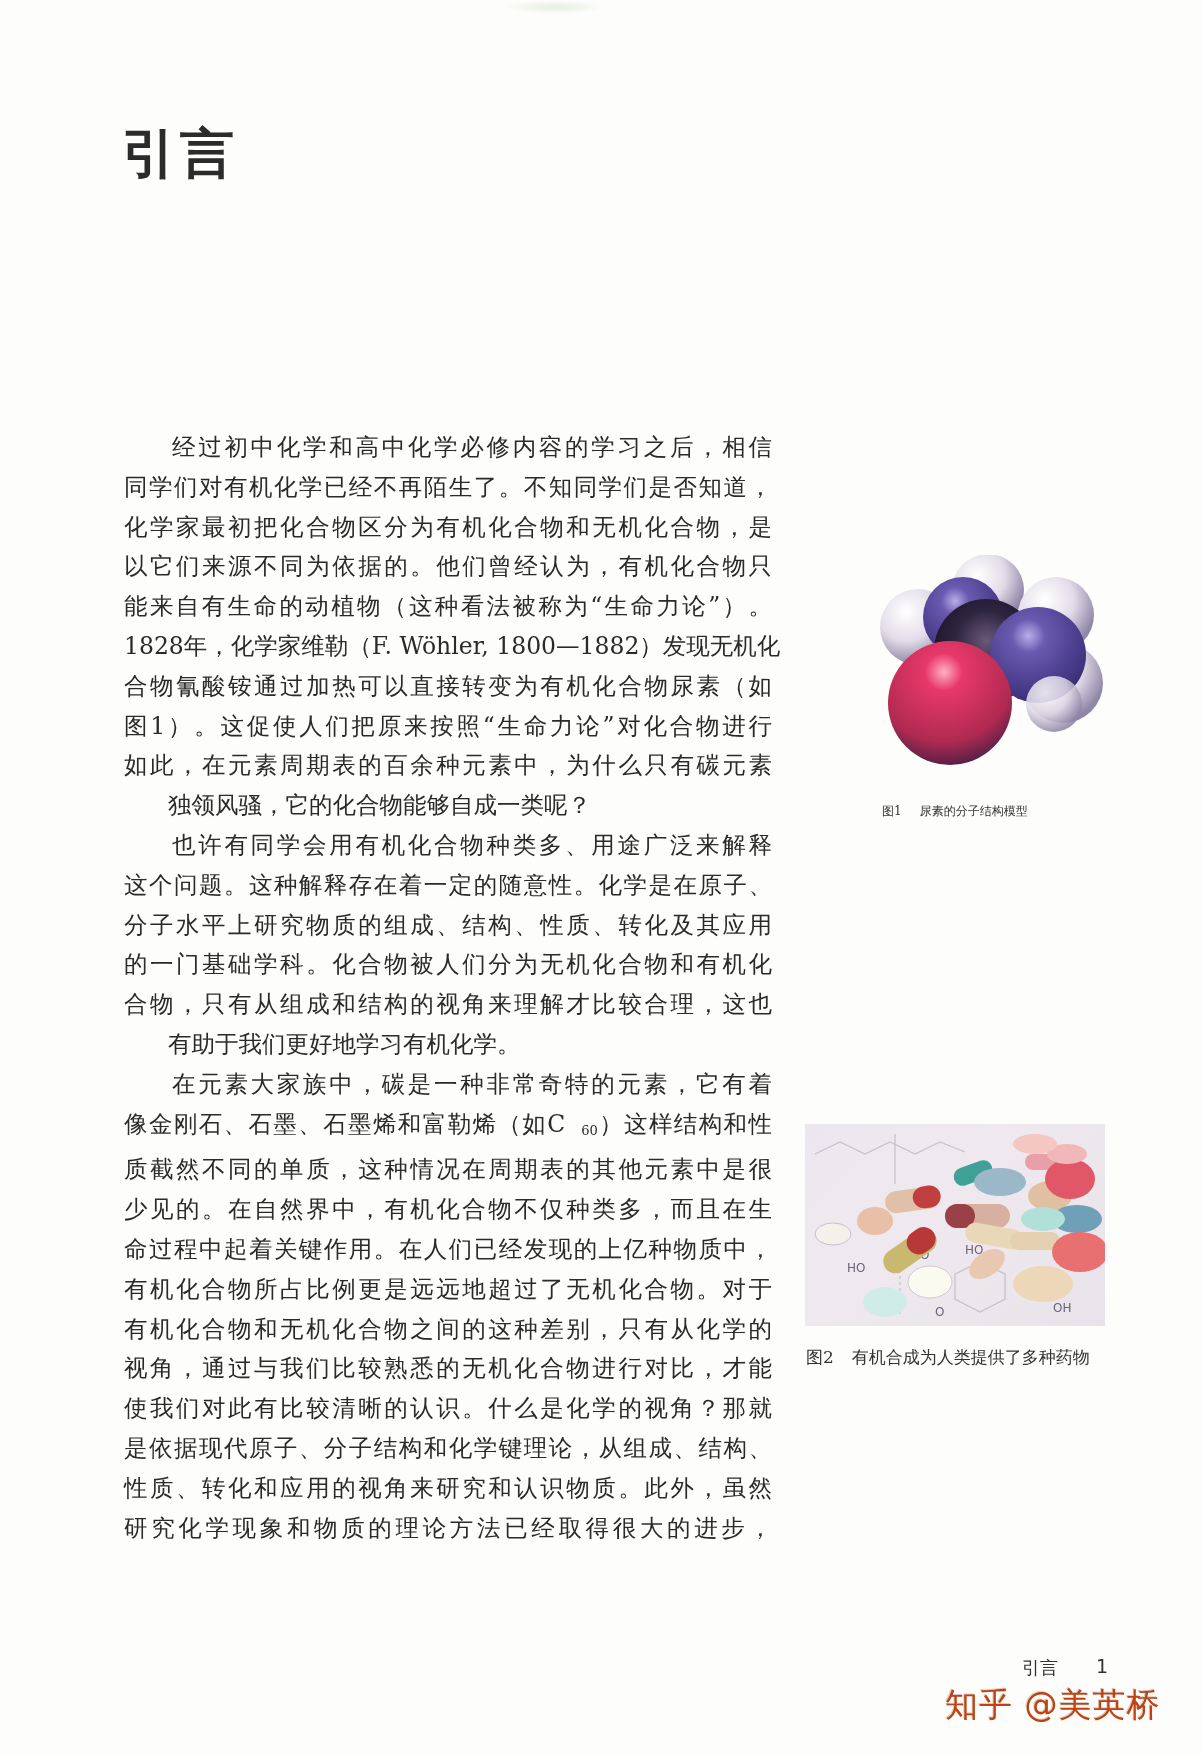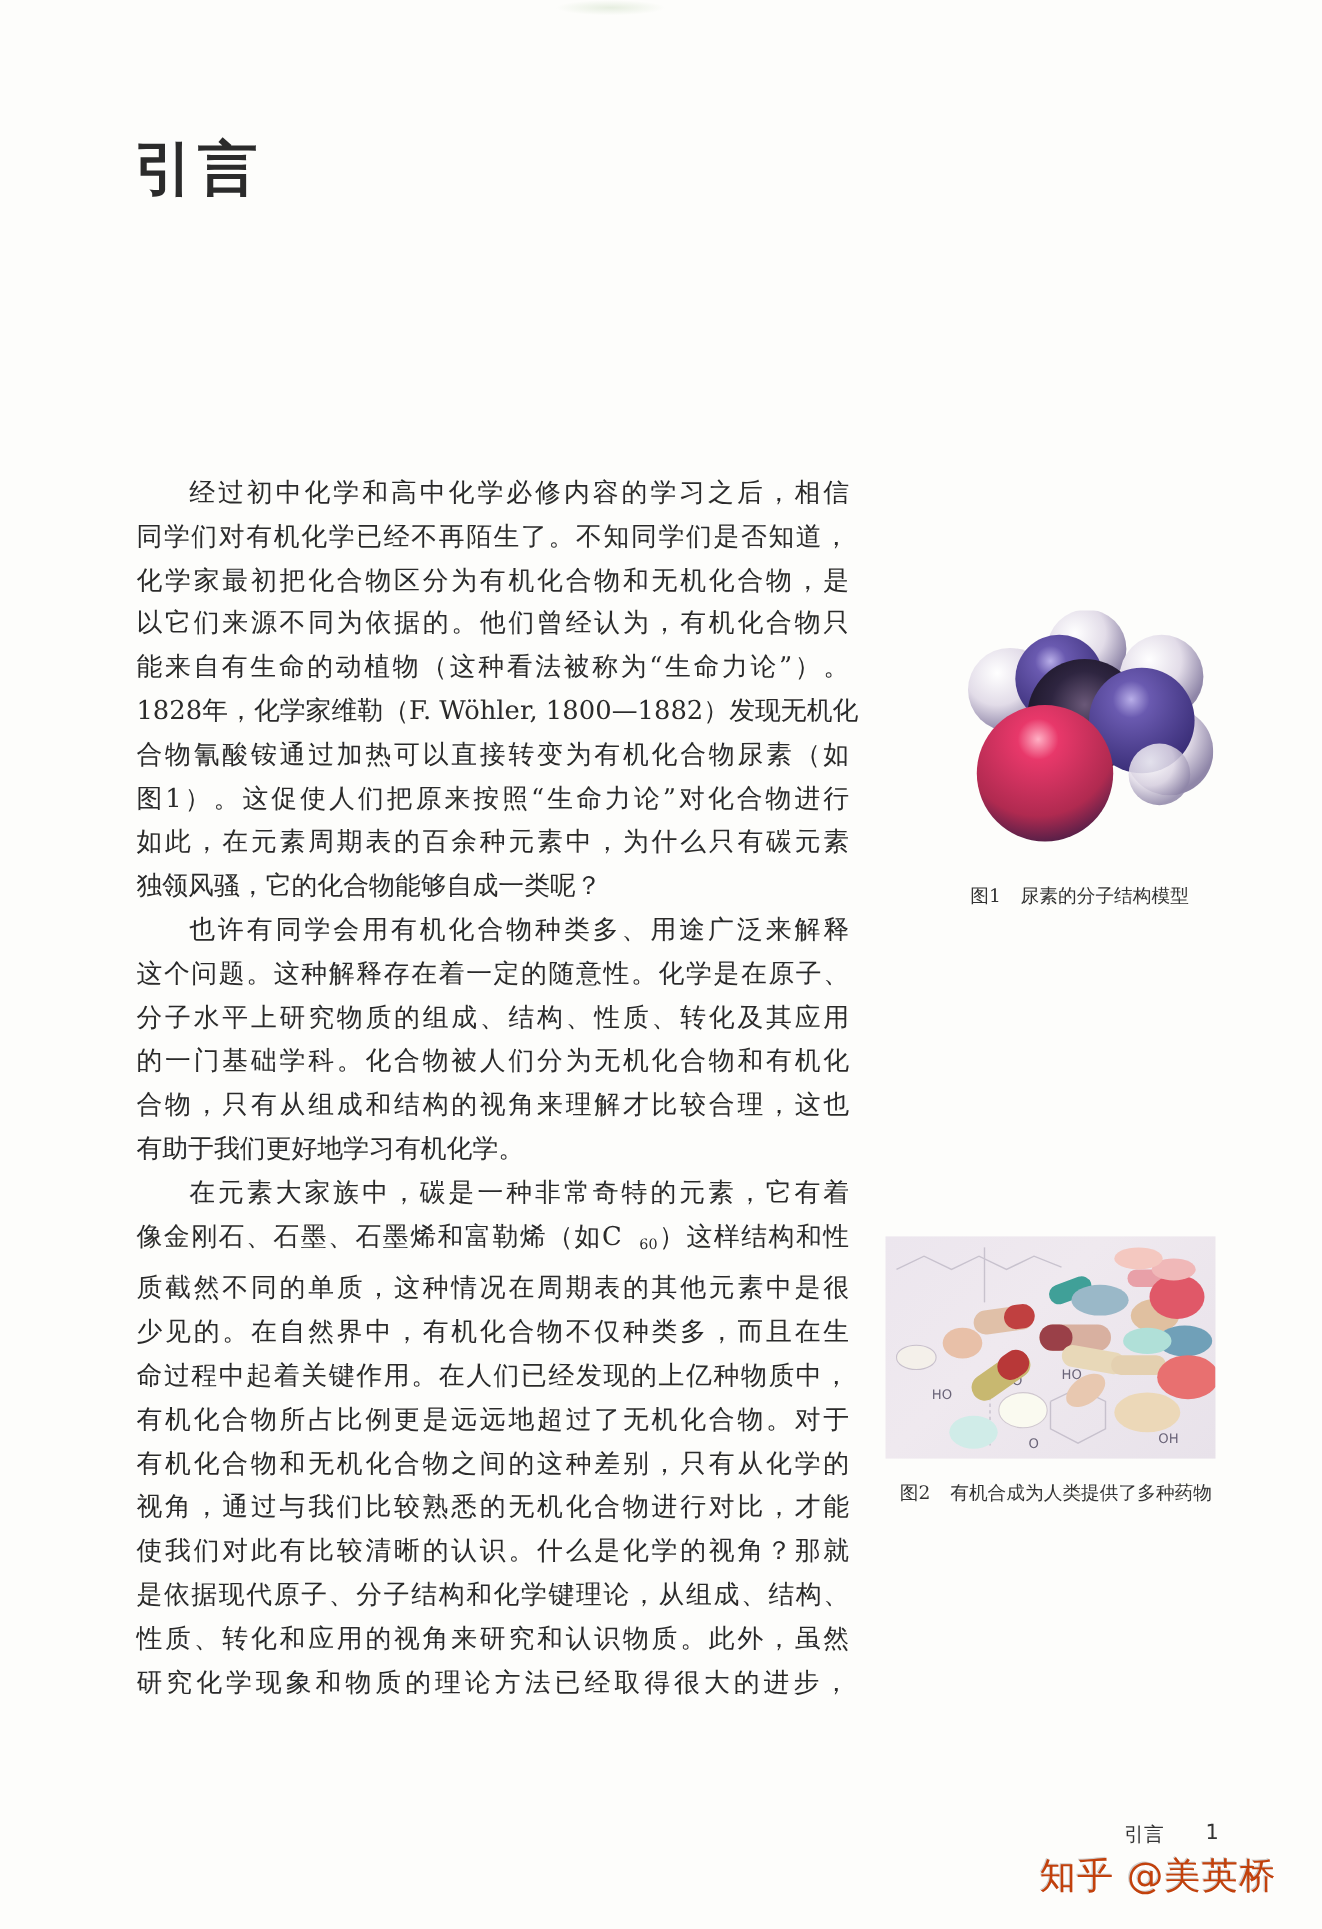--- a/index.html
+++ b/index.html
@@ -23,44 +23,43 @@
   }
   .body-text {
     position: absolute; left: 124px; top: 428px; width: 648px;
     font-size: 23.5px; line-height: 39.8px;
     font-family: "DejaVu Serif", serif;
     color: #2a2a2a;
     text-align: justify;
     text-justify: inter-character;
   }
   .body-text .line { display: block; white-space: nowrap; text-align-last: justify; }
-  .body-text .line.last { text-align-last: left; }
+  .body-text .line.last { text-align-last: left; margin-left: 44px; }
   .indent { padding-left: 48px; }
   sub { font-size: 13px; vertical-align: -3px; margin-left: 16px; }
 
   .fig1 {
     position: absolute; left: 878px; top: 555px; width: 225px; height: 215px;
   }
   .fig1-caption {
     position: absolute; left: 882px; top: 803px;
-    font-size: 17px; color: #333;
+    font-size: 12px; color: #333;
     font-family: "DejaVu Serif", serif;
     white-space: nowrap;
   }
   .fig2 {
     position: absolute; left: 805px; top: 1124px; width: 300px; height: 202px;
     background: linear-gradient(135deg, #ece6ee 0%, #efe9ef 40%, #e8e2ea 100%);
     overflow: hidden;
   }
   .fig2-caption {
     position: absolute; left: 806px; top: 1346px;
     font-size: 17px; color: #333;
     font-family: "DejaVu Serif", serif;
     white-space: nowrap;
-    margin-left: 12px;
   }
   .cap-gap { display: inline-block; width: 18px; }
   .footer-label {
     position: absolute; left: 1022px; top: 1656px;
     font-size: 18px; color: #333;
     font-family: "DejaVu Sans", sans-serif;
   }
   .footer-page {
     position: absolute; left: 1096px; top: 1655px;
     font-size: 19px; color: #333;

